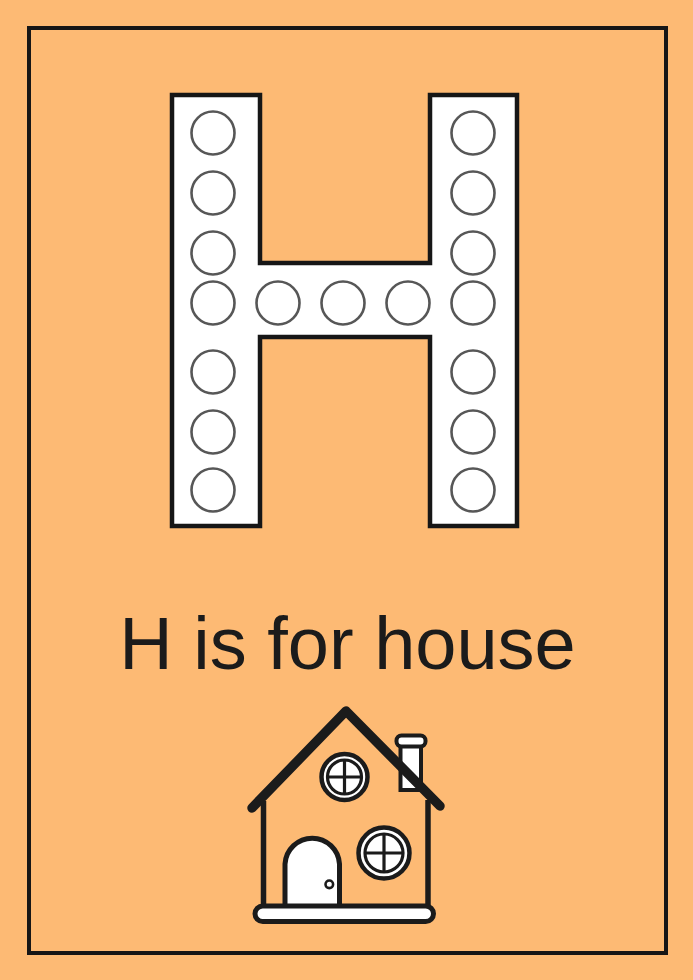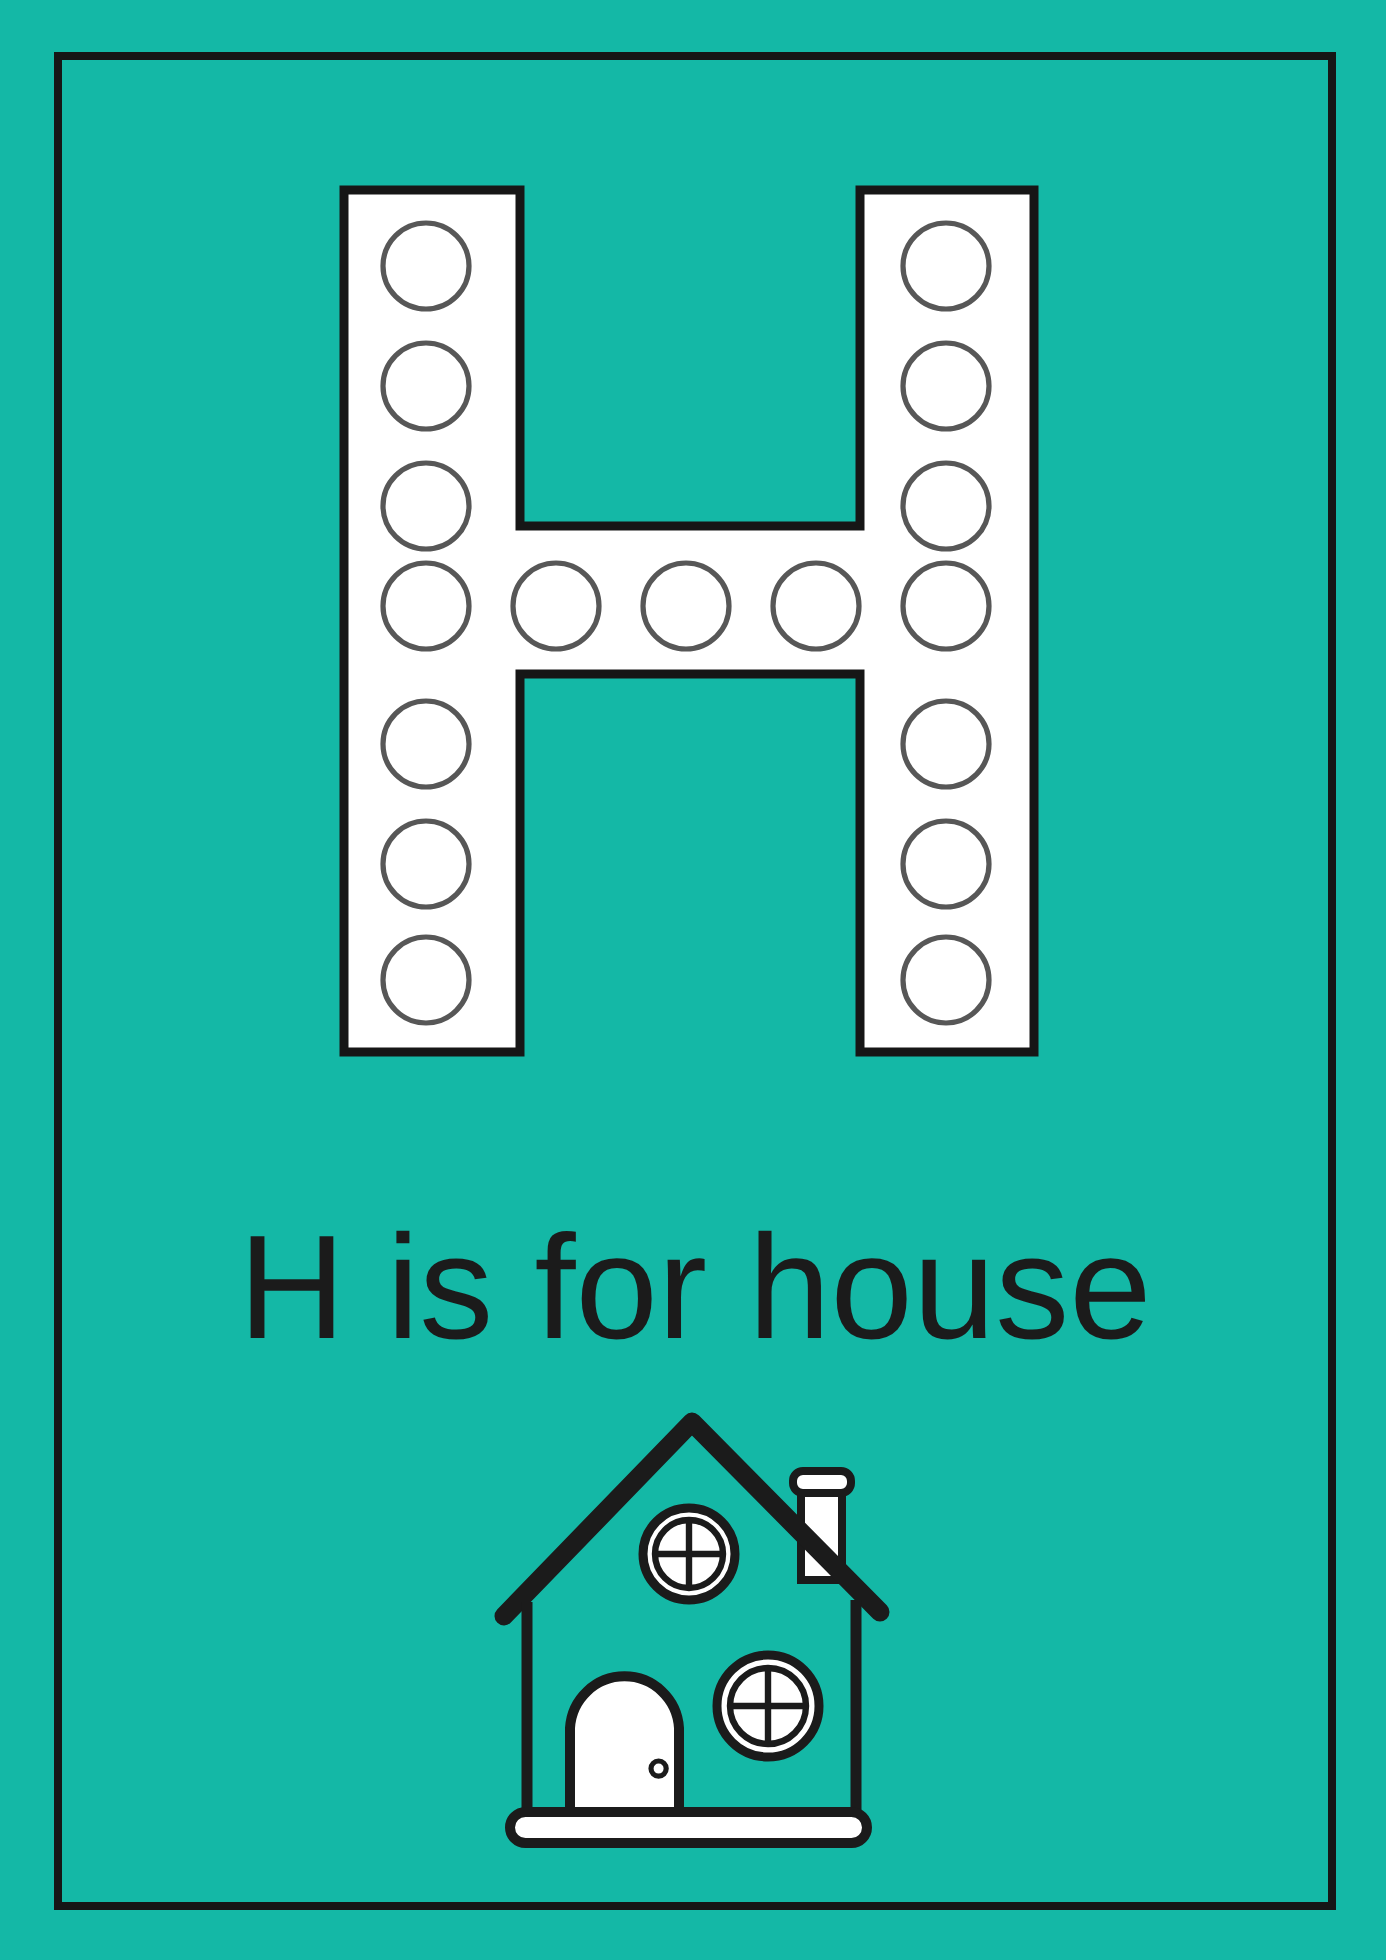--- a/index.html
+++ b/index.html
@@ -7,21 +7,21 @@
     padding: 0;
     width: 693px;
     height: 980px;
     background: #ffffff;
     font-family: "Liberation Sans", sans-serif;
   }
   .page {
     position: relative;
     width: 693px;
     height: 980px;
-    background: #14b8a6;
+    background: #fdba74;
     overflow: hidden;
   }
   .frame {
     position: absolute;
     left: 27px;
     top: 26px;
     width: 641px;
     height: 929px;
     border: 4px solid #161616;
     box-sizing: border-box;

